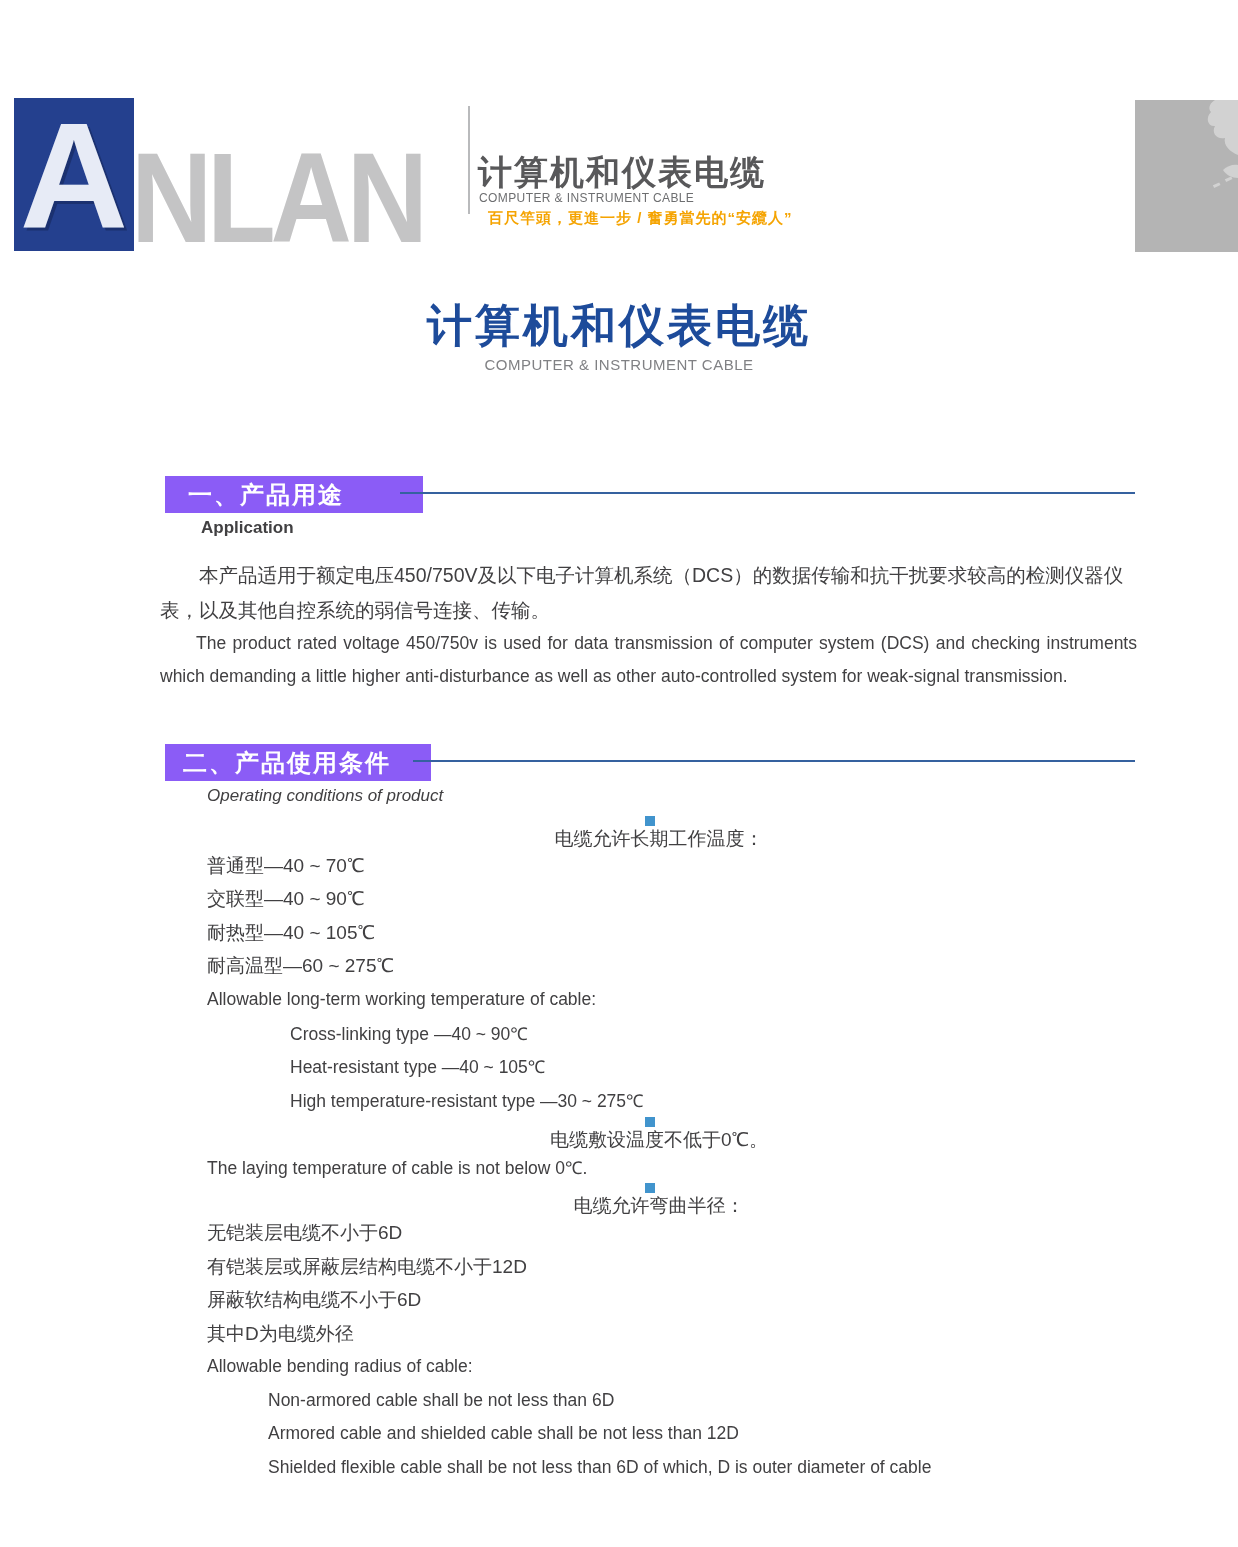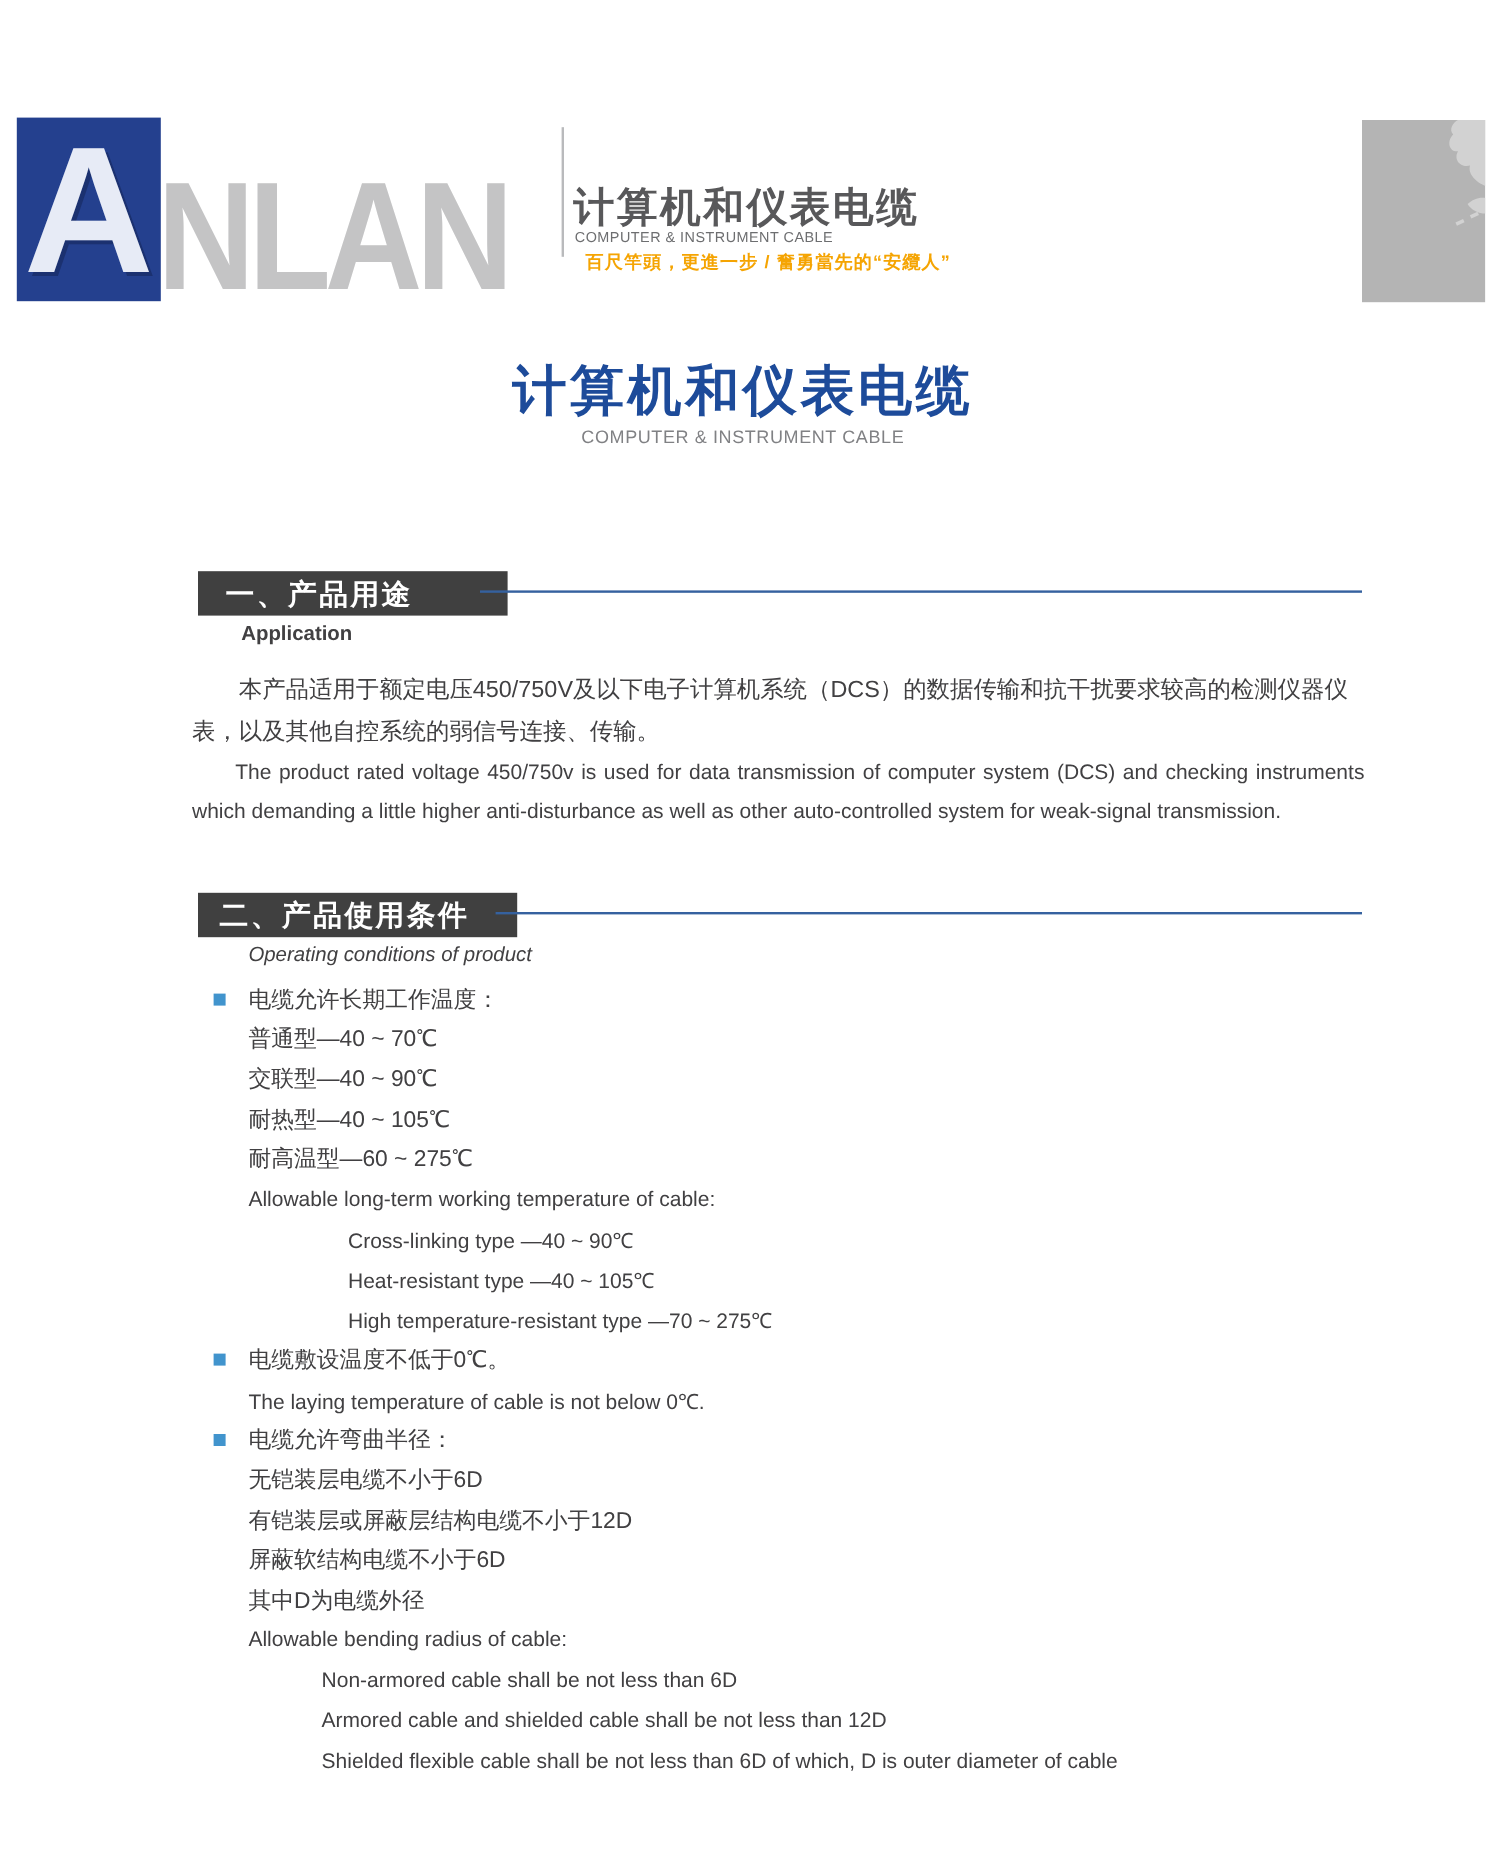--- a/index.html
+++ b/index.html
@@ -20,21 +20,21 @@
   .hdr-tagline{position:absolute;left:488px;top:209px;font-size:15px;font-weight:bold;color:#f5a402;letter-spacing:1px;}
   .hdr-photo{position:absolute;left:1135px;top:100px;width:103px;height:152px;}
 
   
   .main-title{position:absolute;left:0;top:296px;width:100%;text-align:center;
               font-size:45px;font-weight:bold;color:#1d4b9a;letter-spacing:3px;}
   .main-sub{position:absolute;left:0;top:356px;width:100%;text-align:center;
             font-size:15px;color:#808184;letter-spacing:.5px;}
 
   
-  .sec-box{position:absolute;height:37px;background:#404040;color:#ffffff;
+  .sec-box{position:absolute;height:37px;background:#8b5cf6;color:#ffffff;
            font-size:24px;font-weight:bold;display:flex;align-items:center;letter-spacing:2px;}
   .sec1-box{left:165px;top:476px;width:235px;padding-left:23px;}
   .sec2-box{left:165px;top:744px;width:248px;padding-left:18px;}
   .sec-line{position:absolute;height:2px;background:#35619f;}
   .sec1-line{left:400px;top:492px;width:735px;}
   .sec2-line{left:413px;top:760px;width:722px;}
   .sec-sub{position:absolute;font-size:17px;color:#414042;}
   .sec1-sub{left:201px;top:518px;font-weight:bold;}
   .sec2-sub{left:207px;top:786px;font-style:italic;}
 
@@ -44,21 +44,21 @@
   .para-en{position:absolute;left:160px;top:627px;width:977px;font-size:17.5px;line-height:33px;
            color:#414042;text-align:justify;text-indent:36px;}
 
   
   .list{position:absolute;left:160px;top:816px;width:980px;}
   .row{height:33.4px;display:flex;align-items:center;font-size:19px;color:#414042;}
   .row.en{font-size:17.5px;}
   .row.p{padding-left:47px;}
   .row.i1{padding-left:130px;}
   .row.i2{padding-left:108px;}
-  .row.b{padding-left:18px;}
+  .row.b{padding-left:18px;flex-direction:column;}
   .sq{width:10px;height:10px;background:#4194cd;margin-right:19px;flex:0 0 auto;}
 </style>
 </head>
 <body>
 
 <div class="page">
 
   <div class="logo-box">
     <span class="logo-a">A</span>
   </div>
@@ -114,21 +114,21 @@
     <div class="row p en">
         <span>Allowable long-term working temperature of cable:</span>
       </div>
     <div class="row i1 en">
         <span>Cross-linking type —40 ~ 90℃</span>
       </div>
     <div class="row i1 en">
         <span>Heat-resistant type —40 ~ 105℃</span>
       </div>
     <div class="row i1 en">
-        <span>High temperature-resistant type —70 ~ 275℃</span>
+        <span>High temperature-resistant type —30 ~ 275℃</span>
       </div>
     <div class="row b">
         <span class="sq"></span>
         <span>电缆敷设温度不低于0℃。</span>
       </div>
     <div class="row p en">
         <span>The laying temperature of cable is not below 0℃.</span>
       </div>
     <div class="row b">
         <span class="sq"></span>

